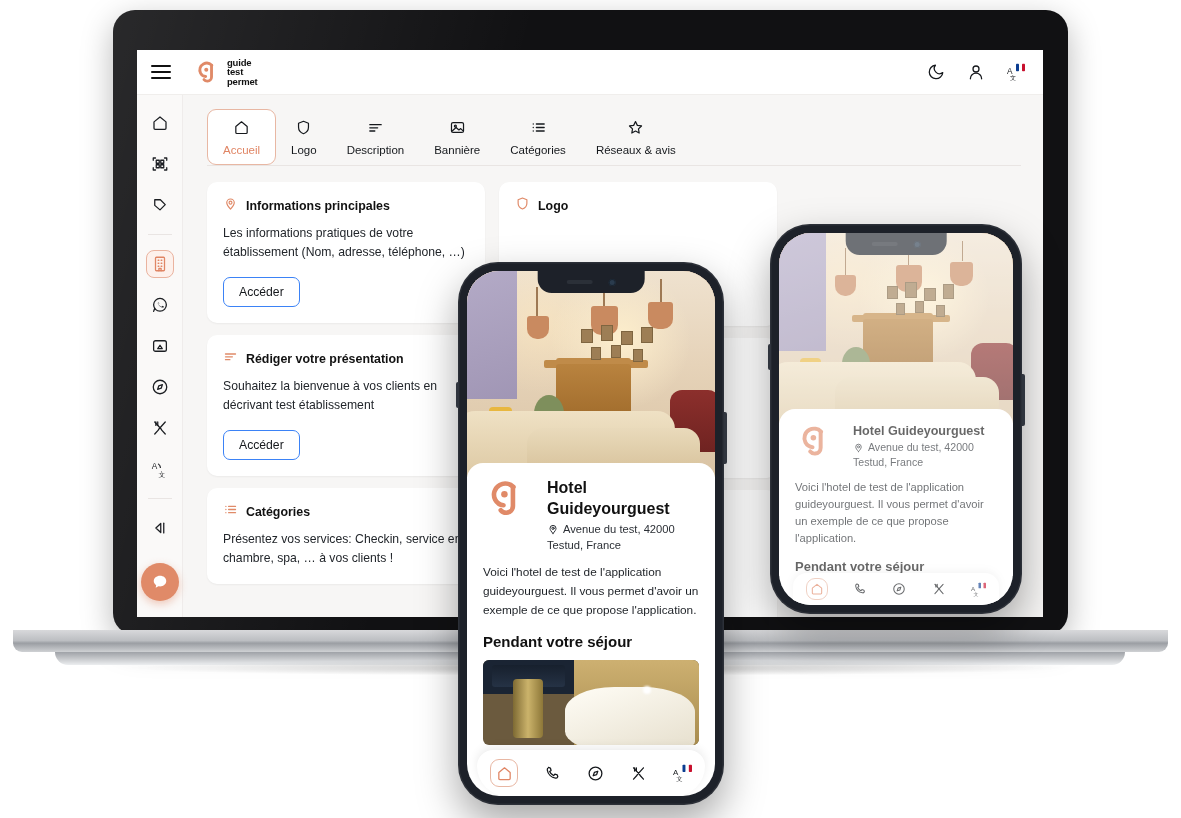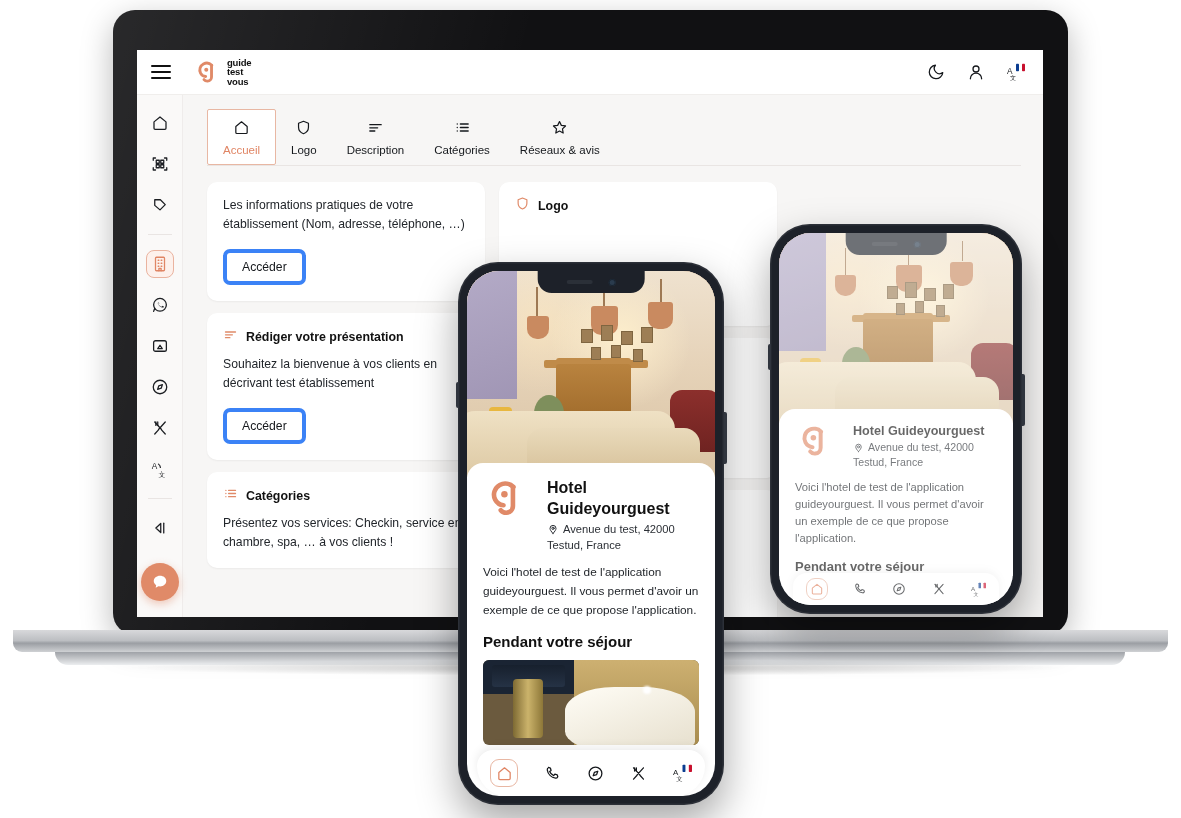--- a/index.html
+++ b/index.html
@@ -92,38 +92,38 @@
 
   
   .main{ flex:1; padding:14px 22px 0 24px; overflow:hidden; position:relative;}
   .page-title{ display:flex; align-items:center; gap:10px; margin-bottom:14px; }
   .page-title svg{ width:21px;height:21px;color:#111; }
   .page-title h1{ font-size:20.5px; font-weight:800; color:#111; letter-spacing:-.3px; }
 
   .tabs{ display:flex; align-items:stretch; gap:0; border-bottom:1px solid #e9e5e3; padding-bottom:0;}
   .tab{
     display:flex;flex-direction:column;align-items:center;justify-content:center;gap:6px;
-    padding:9px 15px 8px; cursor:pointer; border-radius:2px; color:#15181c;
+    padding:9px 15px 8px; cursor:pointer; border-radius:9px; color:#15181c;
     font-size:11.5px;
   }
   .tab svg{ width:17px;height:17px; }
   .tab.active{ border:1px solid #e8b7a3; background:#fff; color:#e08564; }
   .tab.active svg{ color:#15181c; }
   .tab-label{ white-space:nowrap; }
 
   .cards{ display:flex; gap:14px; margin-top:16px; }
   .col{ width:278px; display:flex; flex-direction:column; gap:12px; }
   .card{ background:#fff; border-radius:10px; padding:14px 16px 16px; box-shadow:0 1px 2px rgba(0,0,0,.05); }
   .card-head{ display:flex; align-items:center; gap:8px; margin-bottom:9px; }
   .card-head svg{ width:15px;height:15px;color:#e08a68; }
   .card-head h3{ font-size:12.4px; font-weight:800; color:#111; }
   .card-desc{ font-size:12.2px; line-height:19px; color:#22262b; }
   .btn{
     margin-top:15px; display:inline-block; padding:7px 15px;
-    border:4px solid #3b82f6; border-radius:7px; background:#fff;
+    border:1px solid #3b82f6; border-radius:7px; background:#fff;
     font-size:12.2px; color:#15181c; cursor:pointer; font-family:inherit;
   }
 
   
   .phone{ position:absolute; }
   .phone-frame{
     position:relative; width:100%; height:100%;
     background:#1d2129; border-radius:40px;
     padding:9px;
     box-shadow: 0 18px 40px rgba(0,0,0,.35), 0 0 0 1.5px rgba(255,255,255,.07) inset;
@@ -247,21 +247,21 @@
         <span class="brand-mark">
           <svg viewBox="0 0 40 40" fill="none" xmlns="http://www.w3.org/2000/svg">
             <path d="M29 9.5C25.6 6.2 20.3 5.3 16 7.6c-5 2.7-7 9-4.4 14 1.6 3.1 4.6 5 7.9 5.3" stroke="#e08a68" stroke-width="4.4" stroke-linecap="round"></path>
             <path d="M28.5 10v17.5c0 3.6-2.6 6.3-6.1 6.5-2.2.1-4.2-.8-5.5-2.4" stroke="#e08a68" stroke-width="4.4" stroke-linecap="round"></path>
             <circle cx="20.4" cy="16.4" r="3.1" fill="#e08a68"></circle>
           </svg>
         </span>
         <span class="brand-text">
           <span>guide</span><br>
           <span>test</span><br>
-          <span>vous</span>
+          <span>permet</span>
         </span>
       </div>
 
       <div class="hdr-right">
         <span class="hdr-ico">
           <svg viewBox="0 0 24 24" fill="none" stroke="currentColor" stroke-width="1.7" stroke-linecap="round" stroke-linejoin="round">
             <path d="M21 12.8A9 9 0 1 1 11.2 3a7 7 0 0 0 9.8 9.8z"></path>
           </svg>
         </span>
         <span class="hdr-ico">
@@ -383,20 +383,30 @@
           <div class="tab">
             <span>
               <svg viewBox="0 0 24 24" fill="none" stroke="currentColor" stroke-width="1.9" stroke-linecap="round">
                 <path d="M4 8h16M4 12.5h11M4 17h7"></path>
               </svg>
             </span>
             <span class="tab-label">Description</span>
           </div>
           <div class="tab">
             <span>
+              <svg viewBox="0 0 24 24" fill="none" stroke="currentColor" stroke-width="1.7" stroke-linecap="round" stroke-linejoin="round">
+                <rect x="3.5" y="5" width="17" height="14" rx="2.2"></rect>
+                <circle cx="9" cy="10" r="1.4"></circle>
+                <path d="M4.5 17 10 12l4 3.5 2.5-2 3 3"></path>
+              </svg>
+            </span>
+            <span class="tab-label">Bannière</span>
+          </div>
+          <div class="tab">
+            <span>
               <svg viewBox="0 0 24 24" fill="none" stroke="currentColor" stroke-width="1.9" stroke-linecap="round">
                 <path d="M9 7h11M9 12h11M9 17h11"></path>
                 <path d="M4.6 7h.01M4.6 12h.01M4.6 17h.01"></path>
               </svg>
             </span>
             <span class="tab-label">Catégories</span>
           </div>
           <div class="tab">
             <span>
               <svg viewBox="0 0 24 24" fill="none" stroke="currentColor" stroke-width="1.7" stroke-linecap="round" stroke-linejoin="round">
@@ -405,20 +415,29 @@
             </span>
             <span class="tab-label">Réseaux &amp; avis</span>
           </div>
         </div>
 
         <div class="cards">
 
           <div class="col">
 
             <div class="card">
+              <div class="card-head">
+                <span>
+                  <svg viewBox="0 0 24 24" fill="none" stroke="currentColor" stroke-width="1.9" stroke-linecap="round" stroke-linejoin="round">
+                    <path d="M12 21c4-4.5 6-7.6 6-10.2A6 6 0 0 0 6 10.8C6 13.4 8 16.5 12 21z"></path>
+                    <circle cx="12" cy="10.6" r="2.3"></circle>
+                  </svg>
+                </span>
+                <h3>Informations principales</h3>
+              </div>
               <p class="card-desc">Les informations pratiques de votre établissement (Nom, adresse, téléphone, …)</p>
               <button class="btn">Accéder</button>
             </div>
 
             <div class="card">
               <div class="card-head">
                 <span>
                   <svg viewBox="0 0 24 24" fill="none" stroke="currentColor" stroke-width="2.1" stroke-linecap="round">
                     <path d="M4 8h16M4 12.5h11M4 17h7"></path>
                   </svg>

